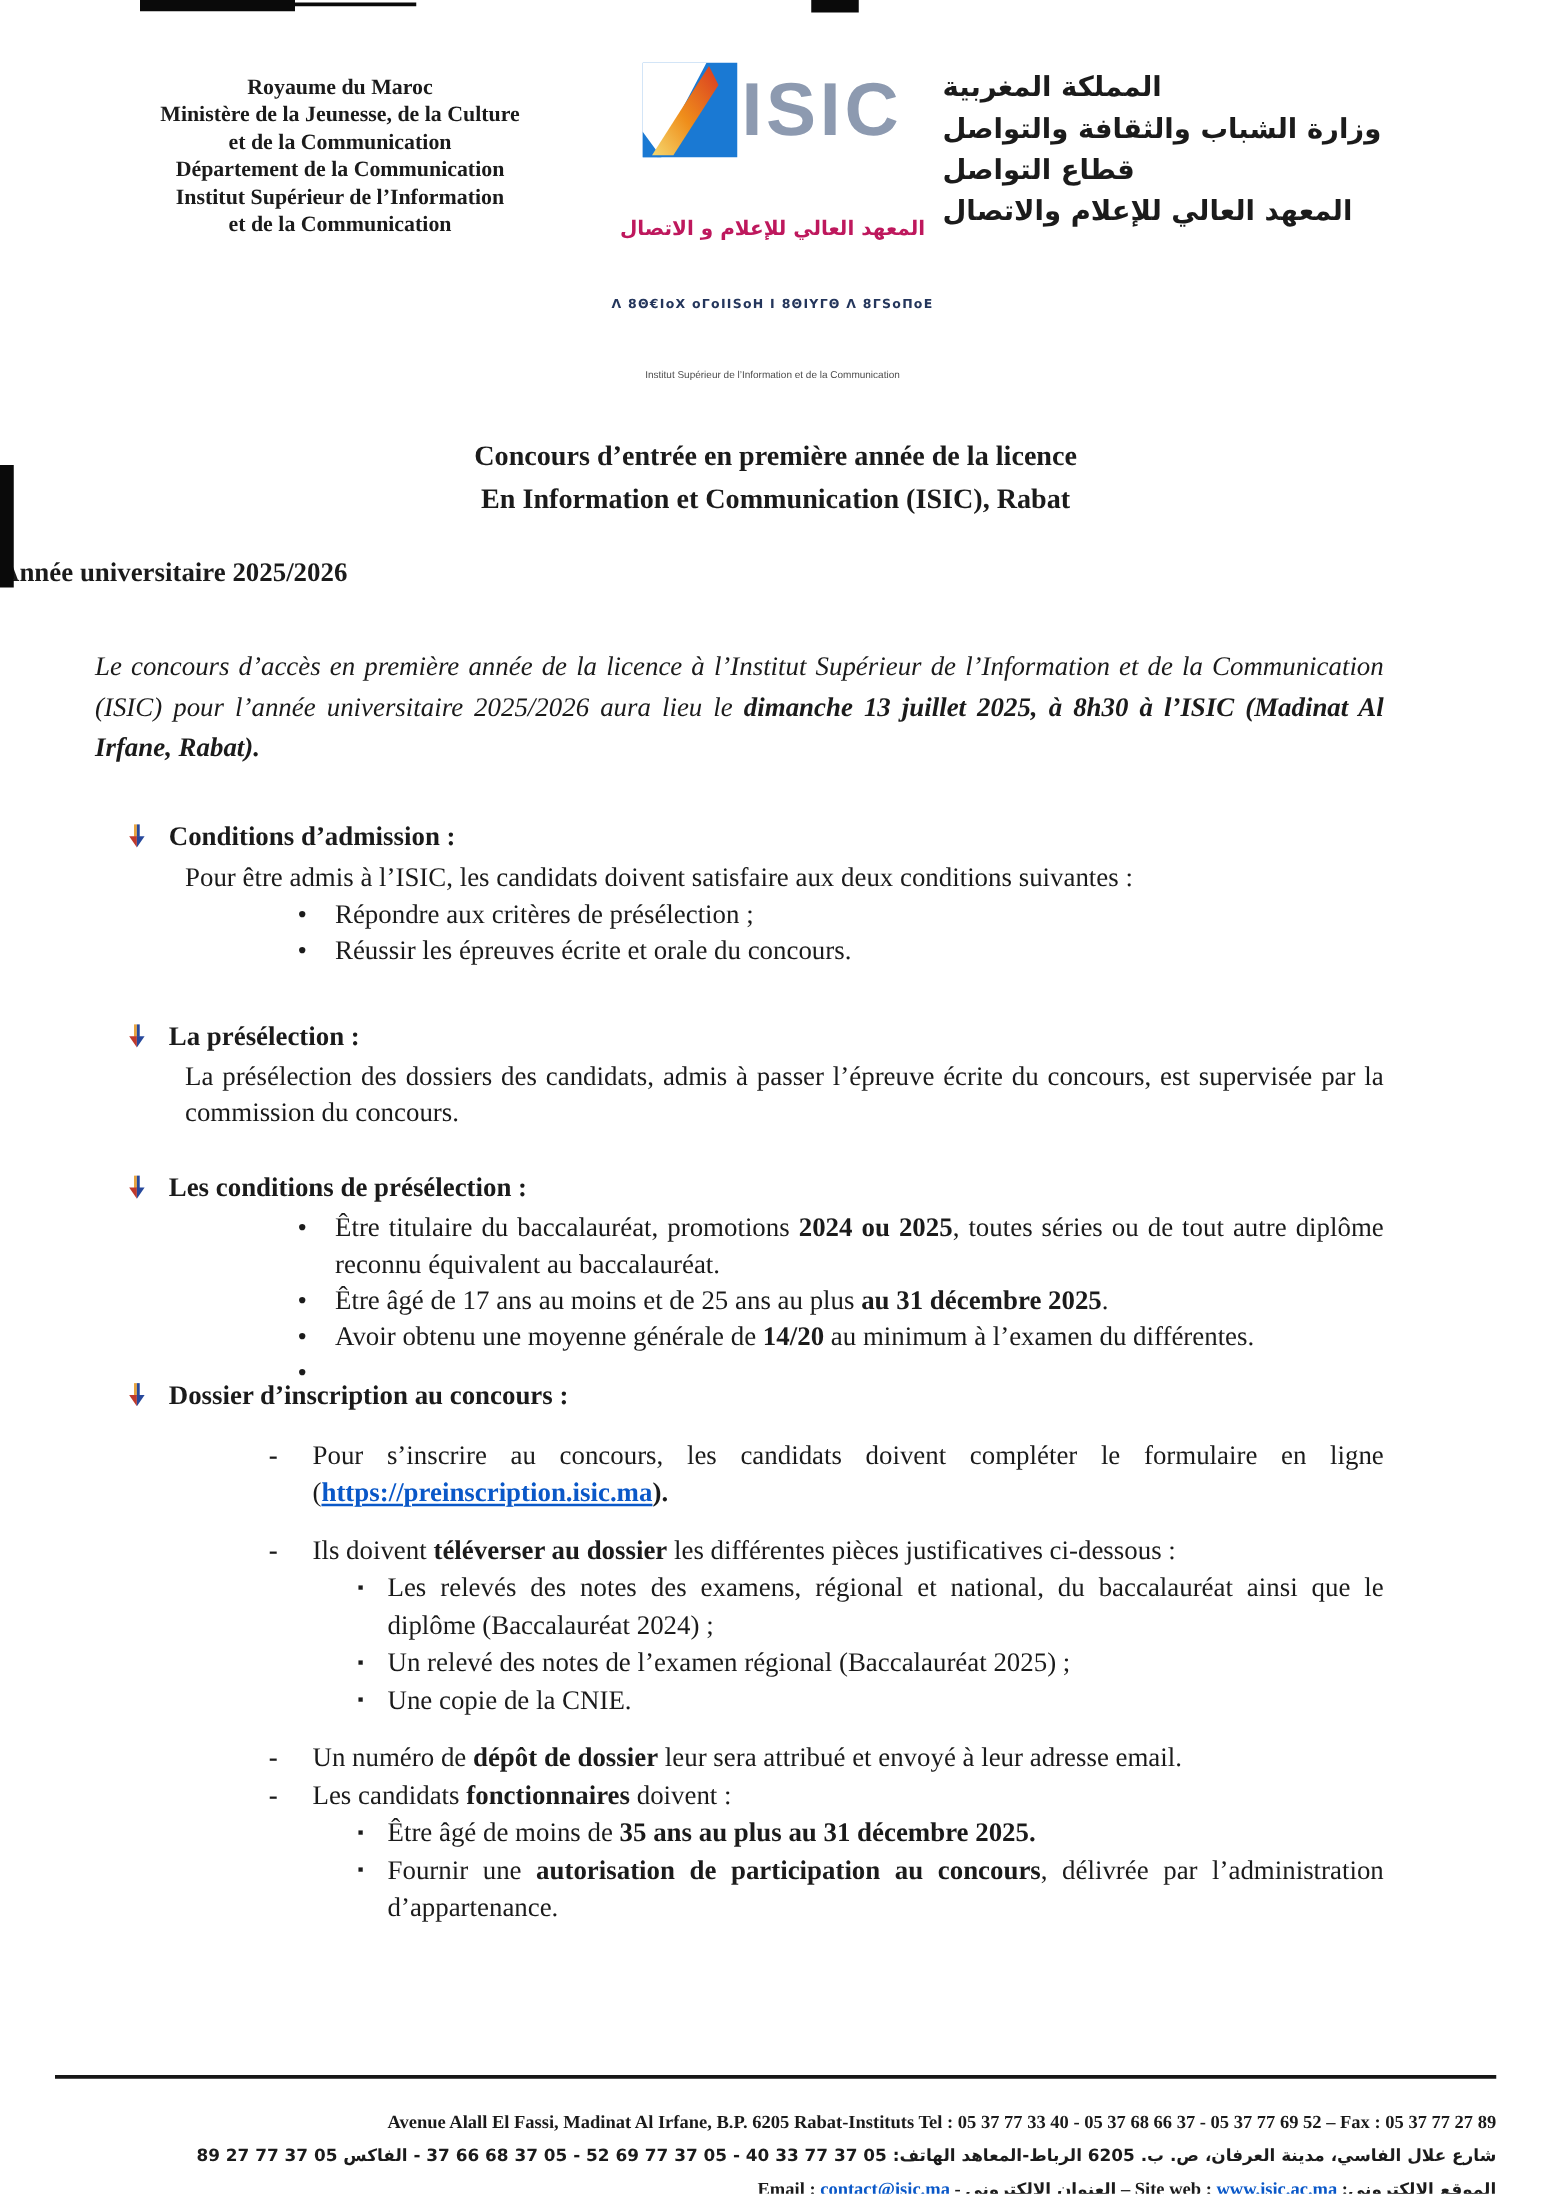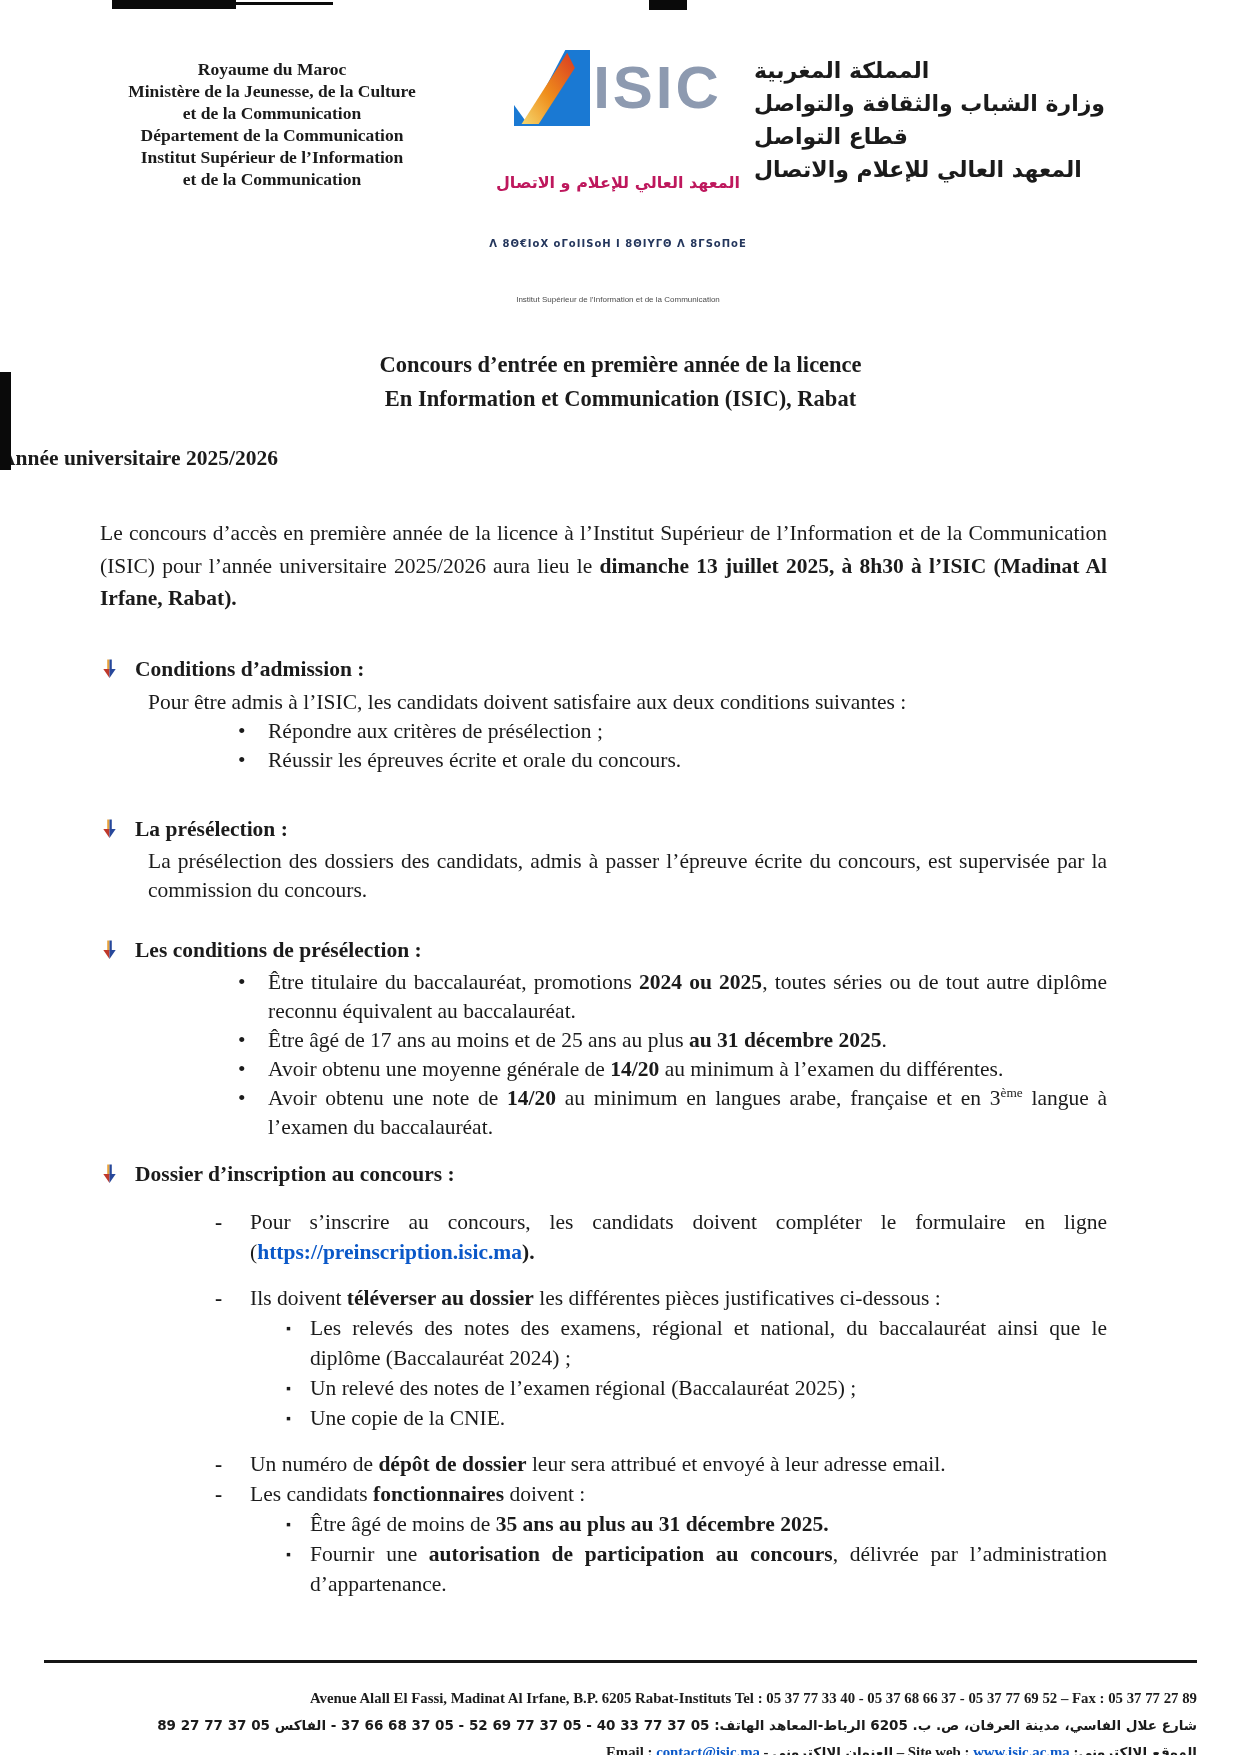--- a/index.html
+++ b/index.html
@@ -28,41 +28,41 @@
     font-size:60px;line-height:60px;letter-spacing:3px;color:var(--logo_text,#8d9ab0);}
   .logo-arabic{font-family:"DejaVu Sans",sans-serif;font-weight:bold;font-size:16px;color:#be185d;margin-top:3px;direction:rtl;}
   .logo-tifinagh{font-family:"DejaVu Sans",sans-serif;font-weight:bold;font-size:10px;letter-spacing:1px;color:#24365c;margin-top:2px;}
   .logo-french{font-family:"Liberation Sans",sans-serif;font-size:8px;color:#4d4d4d;margin-top:2px;white-space:nowrap;}
 
   
   .title-block{text-align:center;margin-top:44px;font-weight:bold;font-size:22.5px;line-height:34px;}
   .year{margin-top:30px;font-weight:bold;font-size:21.5px;}
 
   
-  .intro{margin:46px 134px 0 100px;font-size:21.5px;line-height:32.5px;text-align:justify;}
+  .intro{margin:46px 134px 0 76px;font-size:21.5px;line-height:32.5px;text-align:justify;font-style:italic;}
 
   
   .doc{margin:0 134px 0 100px;font-size:21.5px;}
   .sec-head{display:flex;align-items:center;gap:16px;font-weight:bold;font-size:21.5px;margin-top:42px;}
   .sec-head .arrow{flex:0 0 auto;}
   .sec-intro{margin:5px 0 0 48px;line-height:30px;}
   .para{margin:5px 0 0 48px;line-height:29.5px;text-align:justify;}
 
   .li{position:relative;padding-left:168px;line-height:29px;}
   .li .m{position:absolute;left:138px;}
   .just{text-align:justify;}
 
   .di{position:relative;padding-left:150px;line-height:30px;text-align:justify;}
   .di .m{position:absolute;left:115px;font-weight:bold;}
   .si{position:relative;padding-left:210px;line-height:30px;text-align:justify;}
   .si .m{position:absolute;left:186px;font-size:14px;top:1px;}
 
   .mt20{margin-top:20px;} .mt16{margin-top:16px;}
 
-  .link{color:var(--link_blue,#0a58c8);font-weight:bold;cursor:pointer;}
+  .link{color:var(--link_blue,#0a58c8);font-weight:bold;text-decoration:underline;cursor:pointer;}
   sup{font-size:62%;line-height:0;}
 
   
   .footer{position:absolute;top:1660px;left:44px;width:1153px;border-top:3px solid #161616;
     text-align:right;font-weight:bold;font-size:14.8px;line-height:27px;padding-top:22px;}
   .footer .ar{direction:rtl;font-family:"DejaVu Sans",sans-serif;font-size:13.5px;}
   .footer .l3{font-size:14.8px;}
   .footer .ar-inline{font-family:"DejaVu Sans",sans-serif;font-size:13.5px;}
 </style>
 </head>
@@ -172,21 +172,20 @@
     <div class="li">
       <span class="m">•</span>
       <span><span>Être âgé de 17 ans au moins et de 25 ans au plus </span><b>au 31 décembre 2025</b><span>.</span></span>
     </div>
     <div class="li just">
       <span class="m">•</span>
       <span><span>Avoir obtenu une moyenne générale de </span><b>14/20</b><span> au minimum à l’examen du différentes.</span></span>
     </div>
     <div class="li just">
       <span class="m">•</span>
-      <span><span>Avoir obtenu une note de </span><b>14/20</b><span> au minimum en langues arabe, française et en 3</span><sup>ème</sup><span> langue à l’examen du baccalauréat.</span></span>
     </div>
   </div>
 
   <div class="sec-head" style="margin-top:20px">
     <svg class="arrow" width="19" height="22" viewBox="0 0 20 22">
       <rect x="7.6" y="1" width="2.4" height="10.5" fill="#e8a33d"></rect>
       <rect x="10" y="1" width="2.4" height="10.5" fill="#27489b"></rect>
       <polygon points="3.5,11 10,11 10,20.5" fill="#c0392b"></polygon>
       <polygon points="10,11 16.5,11 10,20.5" fill="#27489b"></polygon>
     </svg>

